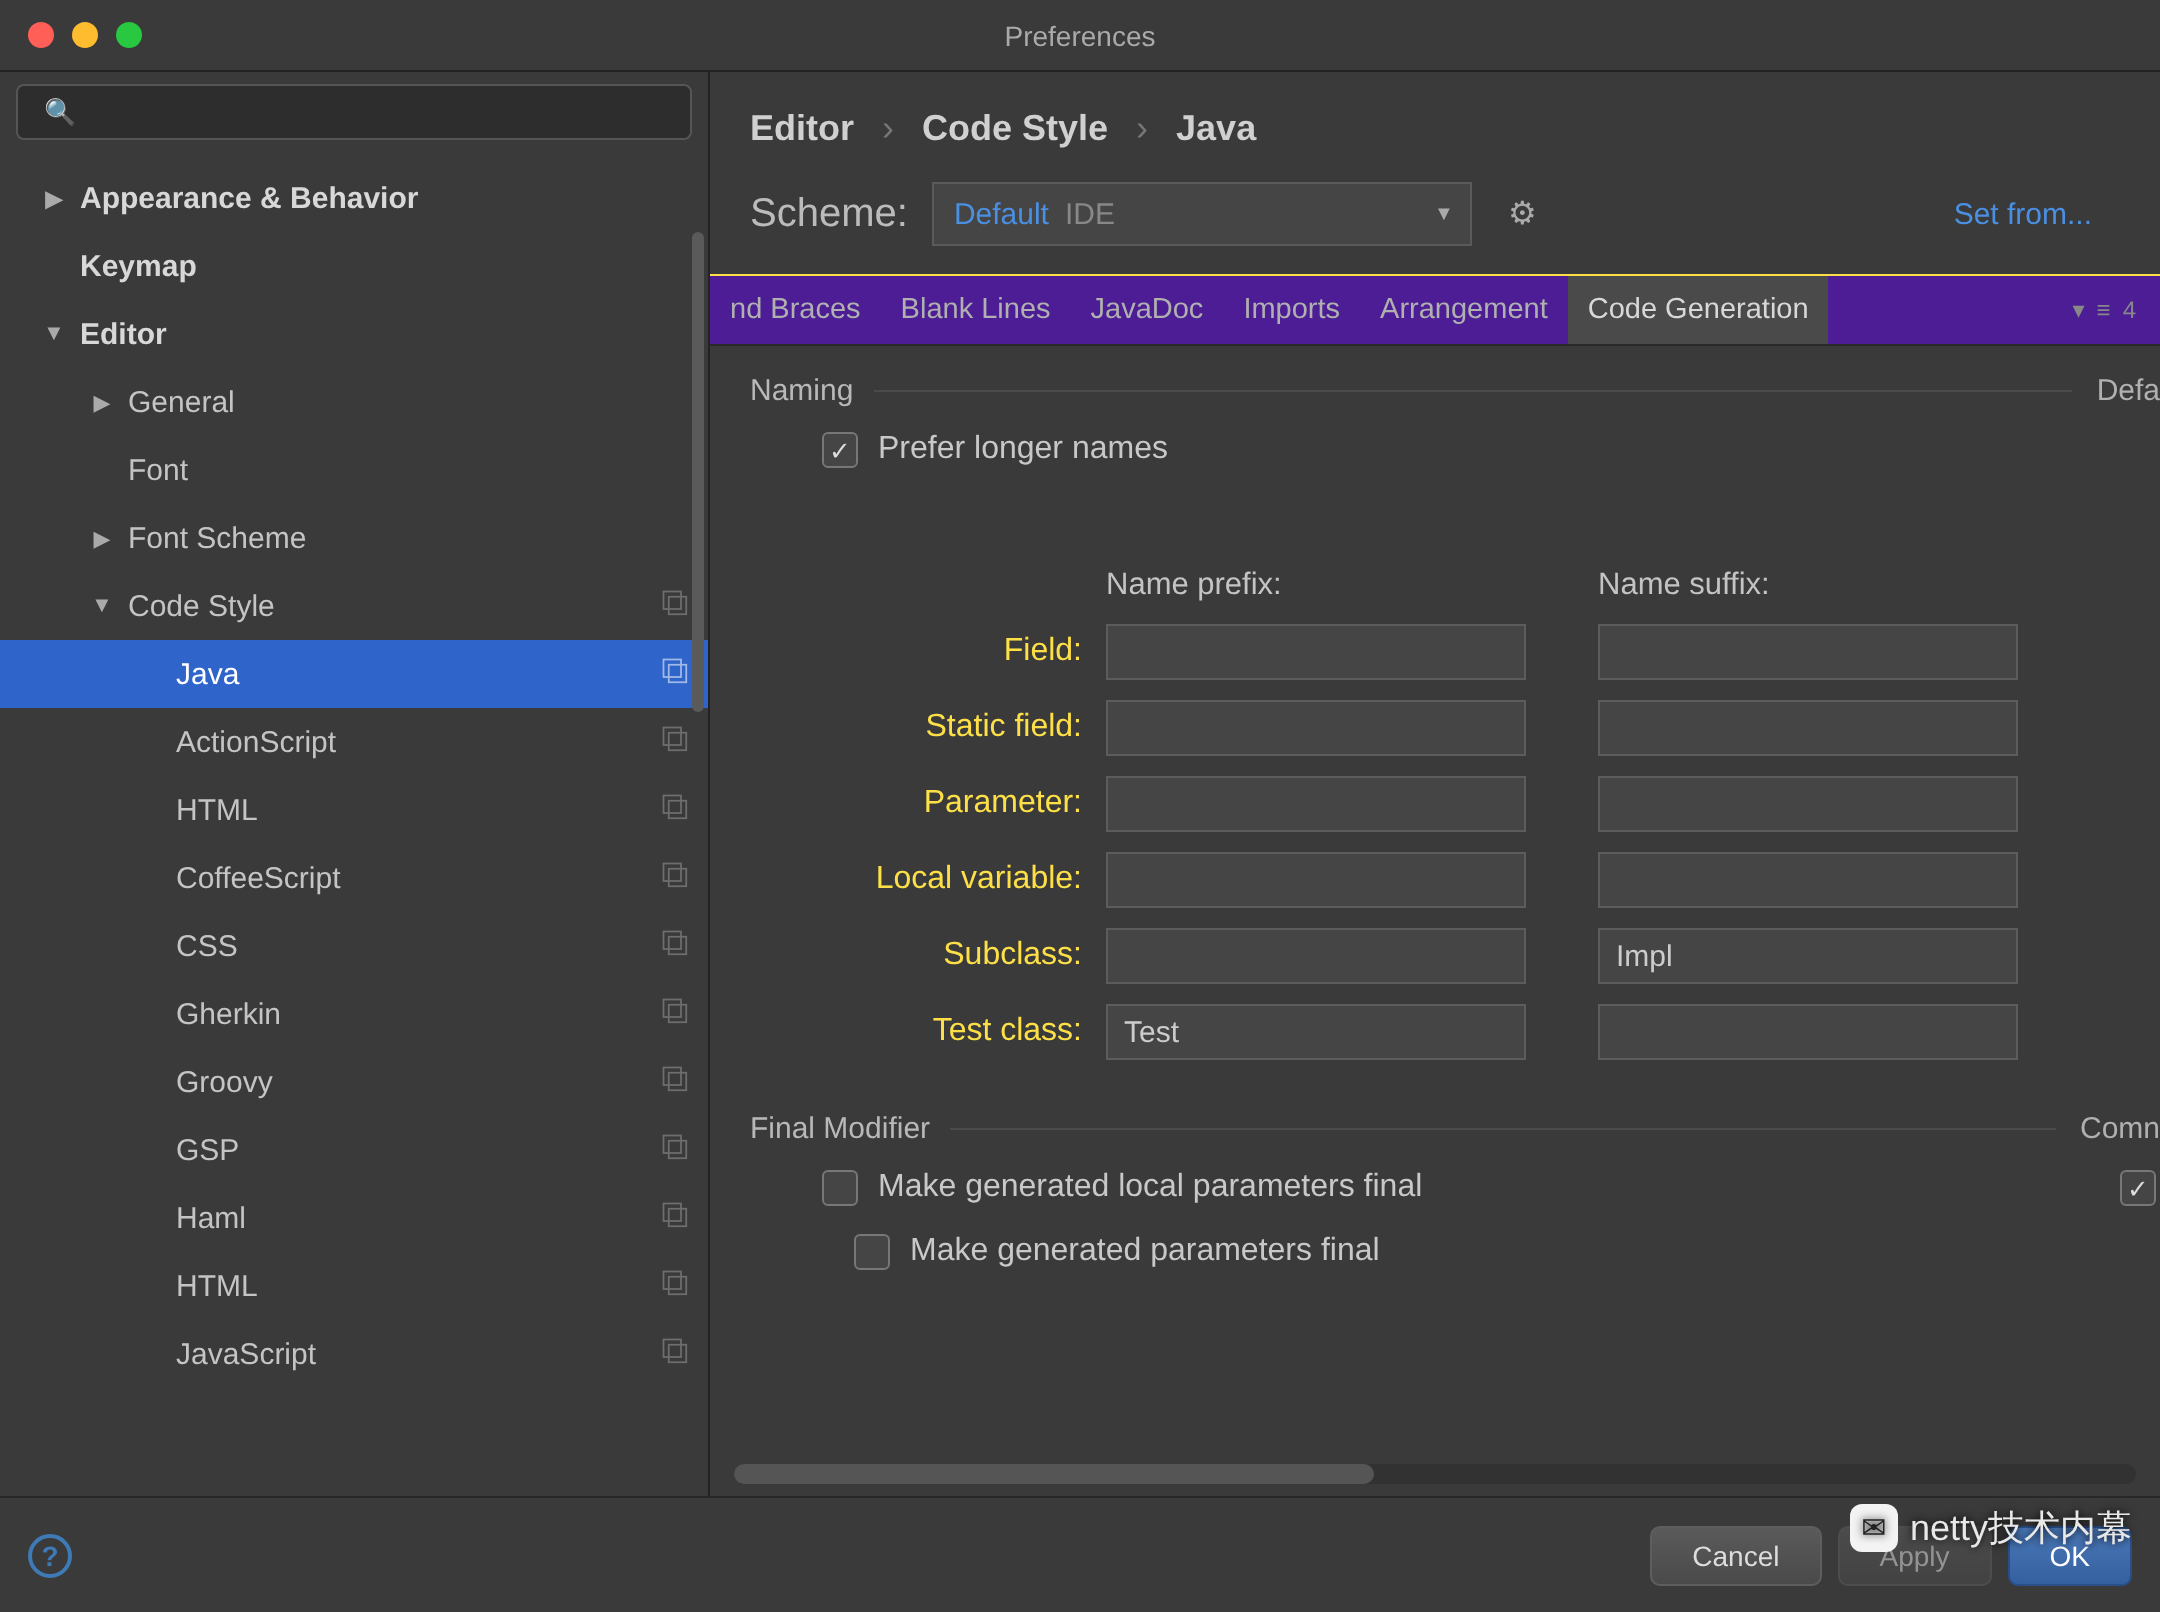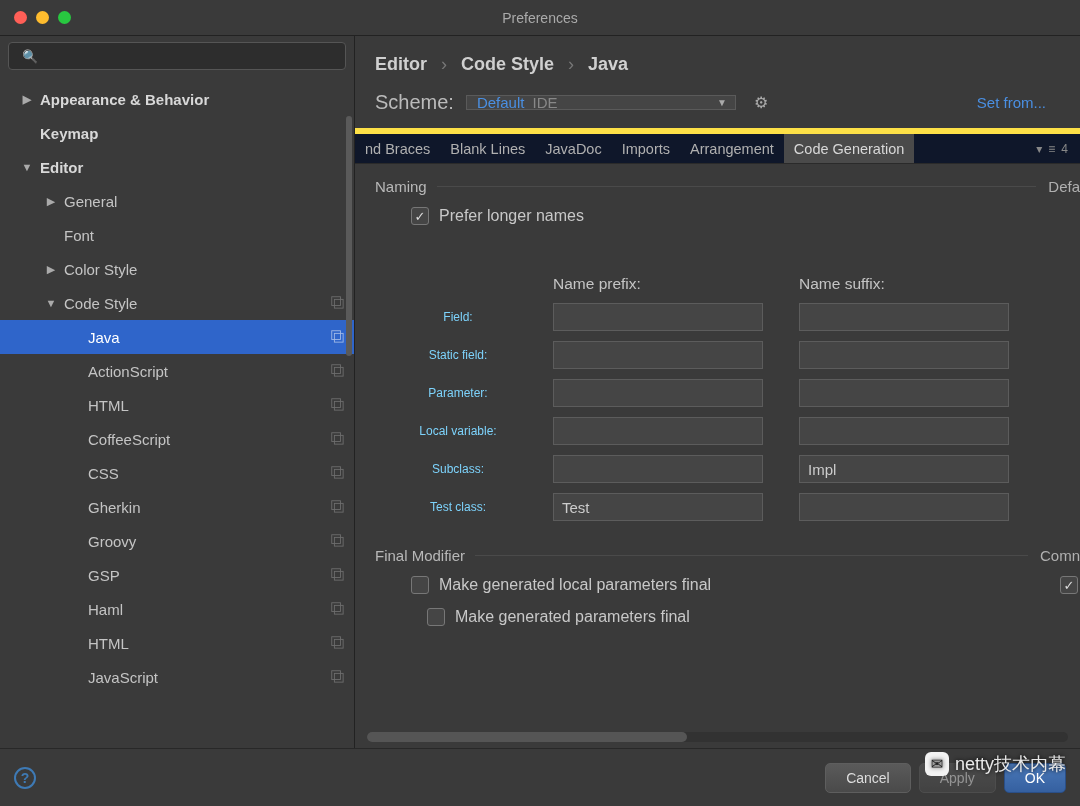--- a/index.html
+++ b/index.html
@@ -27,42 +27,42 @@
 .scheme-icon { width: 14px; height: 14px; opacity: 0.55; }
 .pad-0 { padding-left: 20px; }
 .pad-1 { padding-left: 44px; }
 .pad-2 { padding-left: 68px; }
 .scrollbar-thumb { position: absolute; right: 2px; top: 80px; width: 6px; height: 240px; background: #5a5a5a; border-radius: 3px; }
 .main { flex: 1; display: flex; flex-direction: column; background: #3a3a3a; overflow: hidden; }
 .breadcrumb { display: flex; align-items: center; gap: 14px; padding: 18px 20px 10px 20px; font-size: 18px; font-weight: bold; color: #d0d0d0; }
 .breadcrumb .sep { color: #777; font-weight: normal; }
 .scheme-row { display: flex; align-items: center; padding: 6px 20px 14px 20px; gap: 12px; }
 .scheme-label { color: #bbb; font-size: 20px; }
-.scheme-select { display: flex; align-items: center; background: #454545; border: 1px solid #5a5a5a; height: 15px; padding: 0 10px; width: 270px; position: relative; }
+.scheme-select { display: flex; align-items: center; background: #454545; border: 1px solid #5a5a5a; height: 32px; padding: 0 10px; width: 270px; position: relative; }
 .scheme-select .val { color: #4a8fe2; font-weight: 500; margin-right: 8px; }
 .scheme-select .ide { color: #888; }
 .scheme-select .caret { position: absolute; right: 8px; color: #aaa; font-size: 10px; }
 .gear { color: #aaa; font-size: 16px; margin-left: 6px; }
 .setfrom { margin-left: auto; color: #4a8fe2; font-size: 15px; padding-right: 14px; }
-.tabs { display: flex; align-items: center; background: #0f172a; border-top: 6px solid #fde047; border-bottom: 1px solid #2a2a2a; padding-left: 0; height: 36px; overflow: hidden; font-size: 14.5px; }
+.tabs { display: flex; align-items: center; background: #4c1d95; border-top: 1px solid #fde047; border-bottom: 1px solid #2a2a2a; padding-left: 0; height: 36px; overflow: hidden; font-size: 14.5px; }
 .tab { padding: 0 10px; height: 100%; display: flex; align-items: center; color: #b0b0b0; cursor: pointer; white-space: nowrap; }
 .tab.active { background: #4a4a4a; color: #d8d8d8; }
 .tab-spacer { flex: 1; }
 .tab-icons { display: flex; align-items: center; gap: 6px; padding-right: 12px; color: #888; font-size: 12px; }
 .panel { flex: 1; overflow: hidden; padding: 14px 0 0 20px; position: relative; }
 .section-header { display: flex; align-items: center; margin-bottom: 12px; }
 .section-title { color: #b8b8b8; font-size: 15px; }
 .section-line { flex: 1; height: 1px; background: #4a4a4a; margin-left: 10px; }
 .section-right { color: #b0b0b0; margin-left: 12px; font-size: 15px; white-space: nowrap; overflow: hidden; }
 .checkbox-row { display: flex; align-items: center; gap: 10px; margin: 8px 0 14px 36px; font-size: 16px; color: #c8c8c8; }
 .chk { width: 18px; height: 18px; border: 1px solid #777; border-radius: 3px; display: flex; align-items: center; justify-content: center; background: #454545; }
 .chk.checked::after { content: "✓"; color: #ddd; font-size: 13px; }
 .grid { display: grid; grid-template-columns: 170px 210px 20px 210px; gap: 10px 8px; margin-left: 0; align-items: center; }
 .grid .hdr { color: #c4c4c4; font-size: 15.5px; text-align: left; margin-top: 36px; }
-.grid .lbl { color: #7dd3fc; font-size: 12px; text-align: center; padding-right: 4px; }
+.grid .lbl { color: #fde047; font-size: 16px; text-align: right; padding-right: 4px; }
 .grid input { height: 28px; background: #454545; border: 1px solid #5c5c5c; color: #ccc; padding: 12px 8px; font-size: 15px; outline: none; width: 100%; }
 .sec2 { margin-top: 26px; }
 .hscroll { position: absolute; bottom: 6px; left: 12px; right: 12px; height: 10px; background: #323232; border-radius: 5px; }
 .hscroll-thumb { position: absolute; left: 0; top: 0; width: 320px; height: 100%; background: #555; border-radius: 5px; }
 .footer { height: 58px; background: #3a3a3a; border-top: 1px solid #282828; display: flex; align-items: center; padding: 0 14px; }
 .help { width: 22px; height: 22px; border: 2px solid #3e7ab5; color: #3e7ab5; border-radius: 50%; display: flex; align-items: center; justify-content: center; font-weight: bold; font-size: 14px; }
 .footer .sp { flex: 1; }
 .btn { height: 30px; padding: 0 20px; margin-left: 8px; border-radius: 5px; border: 1px solid #5e5e5e; background: linear-gradient(#5a5a5a,#4a4a4a); color: #ddd; font-size: 14px; display: flex; align-items: center; cursor: pointer; }
 .btn.primary { background: linear-gradient(#4a78b8,#3560a0); border-color: #2a4f88; color: #fff; }
 .btn.disabled { opacity: 0.55; }
@@ -109,21 +109,21 @@
             <span>General</span>
             <span class="spacer"></span>
           </div>
           <div class="tree-item pad-1">
             <span class="arrow"></span>
             <span>Font</span>
             <span class="spacer"></span>
           </div>
           <div class="tree-item pad-1">
             <span class="arrow">▶</span>
-            <span>Color Style</span>
+            <span>Font Scheme</span>
             <span class="spacer"></span>
           </div>
           <div class="tree-item pad-1">
             <span class="arrow">▼</span>
             <span>Code Style</span>
             <span class="spacer"></span>
             <span style="color: rgb(153, 153, 153);"><svg class="scheme-icon" viewBox="0 0 16 16">
                 <rect x="2" y="2" width="10" height="10" fill="none" stroke="currentColor"></rect>
                 <rect x="5" y="5" width="10" height="10" fill="none" stroke="currentColor"></rect>
               </svg></span>

